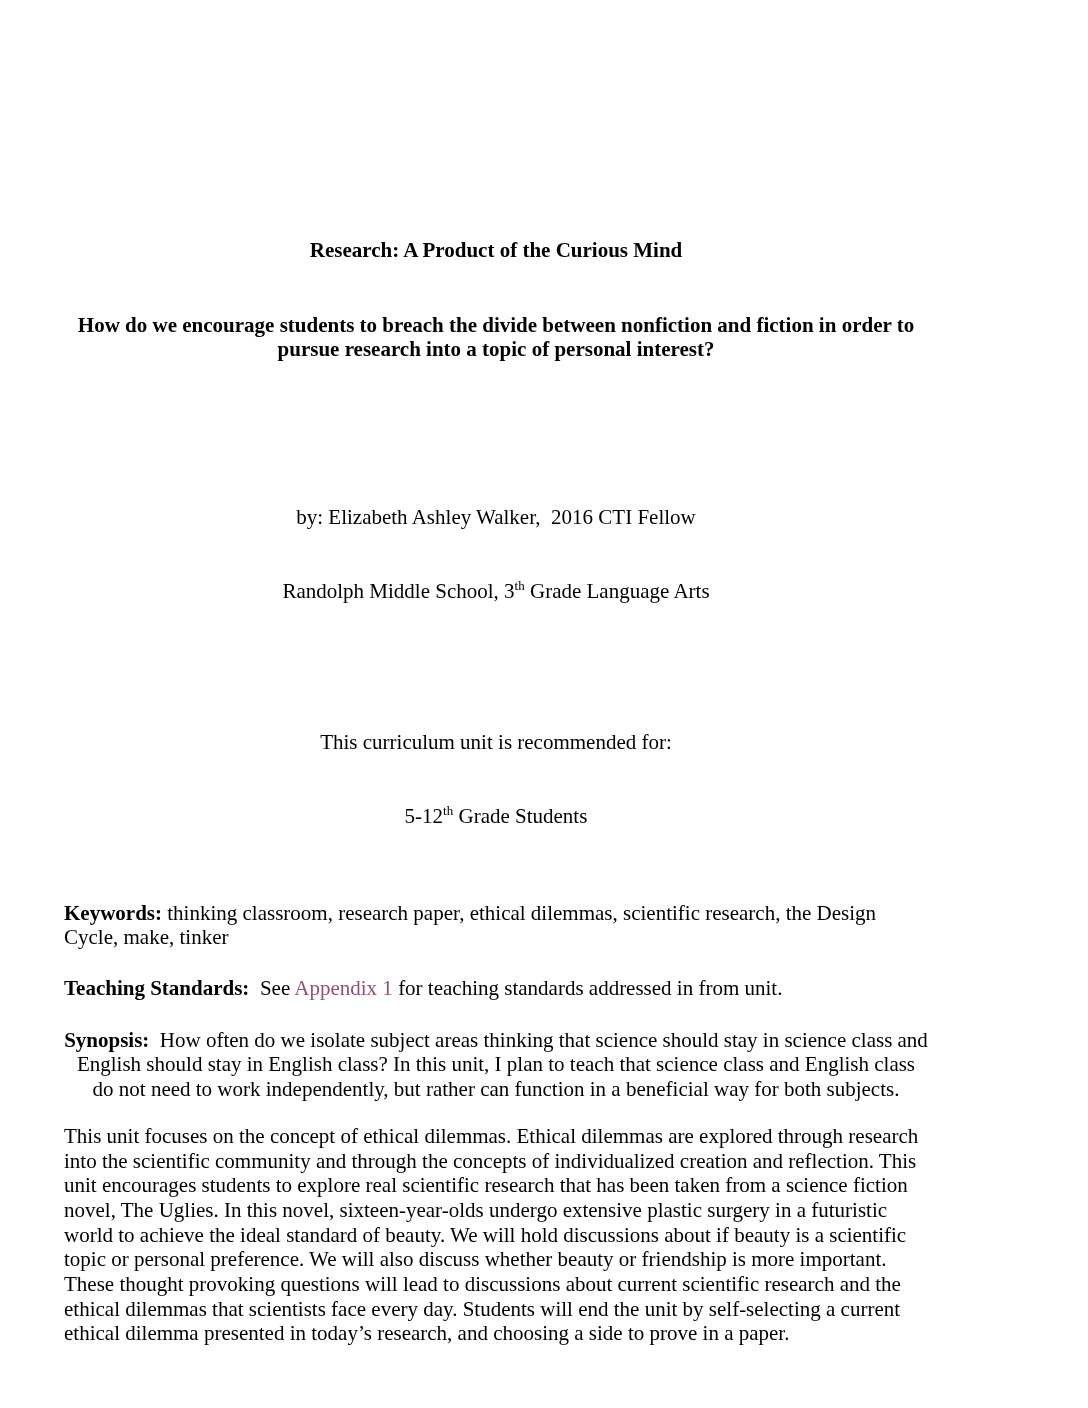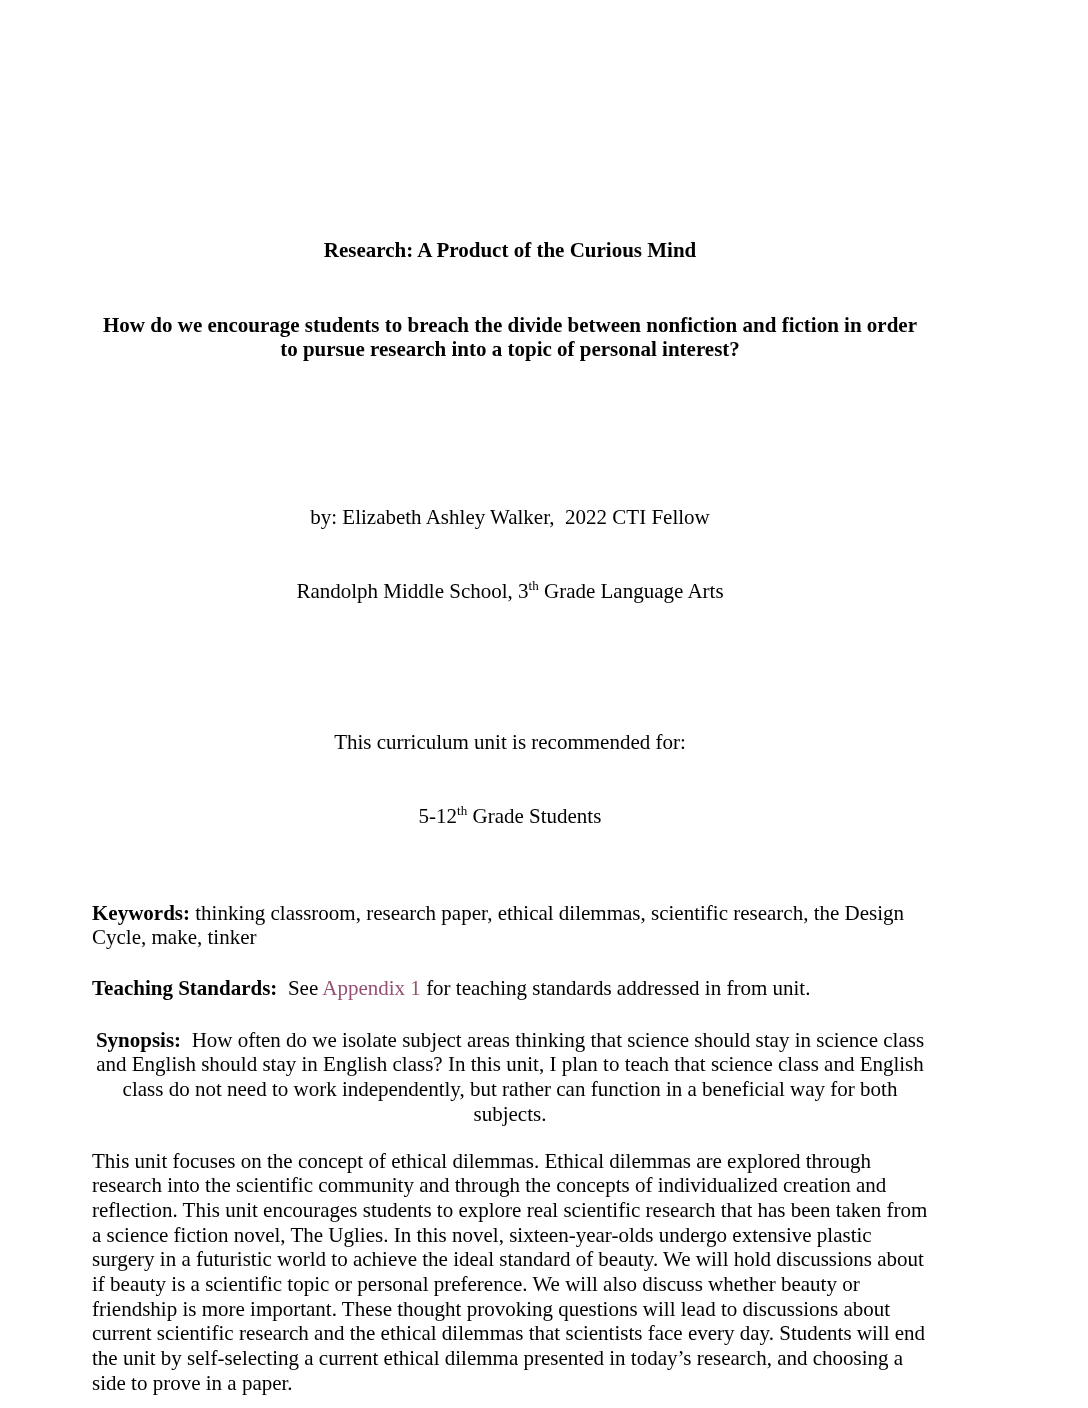--- a/index.html
+++ b/index.html
@@ -6,21 +6,21 @@
     margin: 0;
     padding: 0;
     background: #ffffff;
   }
   .page {
     position: relative;
     width: 1088px;
     height: 1408px;
     background: #ffffff;
     box-sizing: border-box;
-    padding: 189px 160px 0 92px;
+    padding: 189px 160px 0 64px;
     font-family: "Liberation Serif", "DejaVu Serif", serif;
     font-size: 21px;
     line-height: 24.7px;
     color: #000000;
   }
   .page * {
     white-space: pre-wrap;
   }
   .block { margin: 0; }
   .center { text-align: center; }
@@ -48,21 +48,21 @@
 <body>
 
 <div class="page">
 
   <header class="block center title-block">
     <div>Research: A Product of the Curious Mind</div>
     <div>How do we encourage students to breach the divide between nonfiction and fiction in order to pursue research into a topic of personal interest?</div>
   </header>
 
   <div class="block center byline-block">
-    <div>by: Elizabeth Ashley Walker,  2022 CTI Fellow</div>
+    <div>by: Elizabeth Ashley Walker,  2016 CTI Fellow</div>
     <div><span>Randolph Middle School, 3</span><sup>th</sup><span> Grade Language Arts</span></div>
   </div>
 
   <div class="block center recommended-block">
     <div>This curriculum unit is recommended for:</div>
     <div><span>5-12</span><sup>th</sup><span> Grade Students</span></div>
   </div>
 
   <p class="block keywords-block"><span class="bold">Keywords:</span><span> thinking classroom, research paper, ethical dilemmas, scientific research, the Design Cycle, make, tinker</span></p>
 

